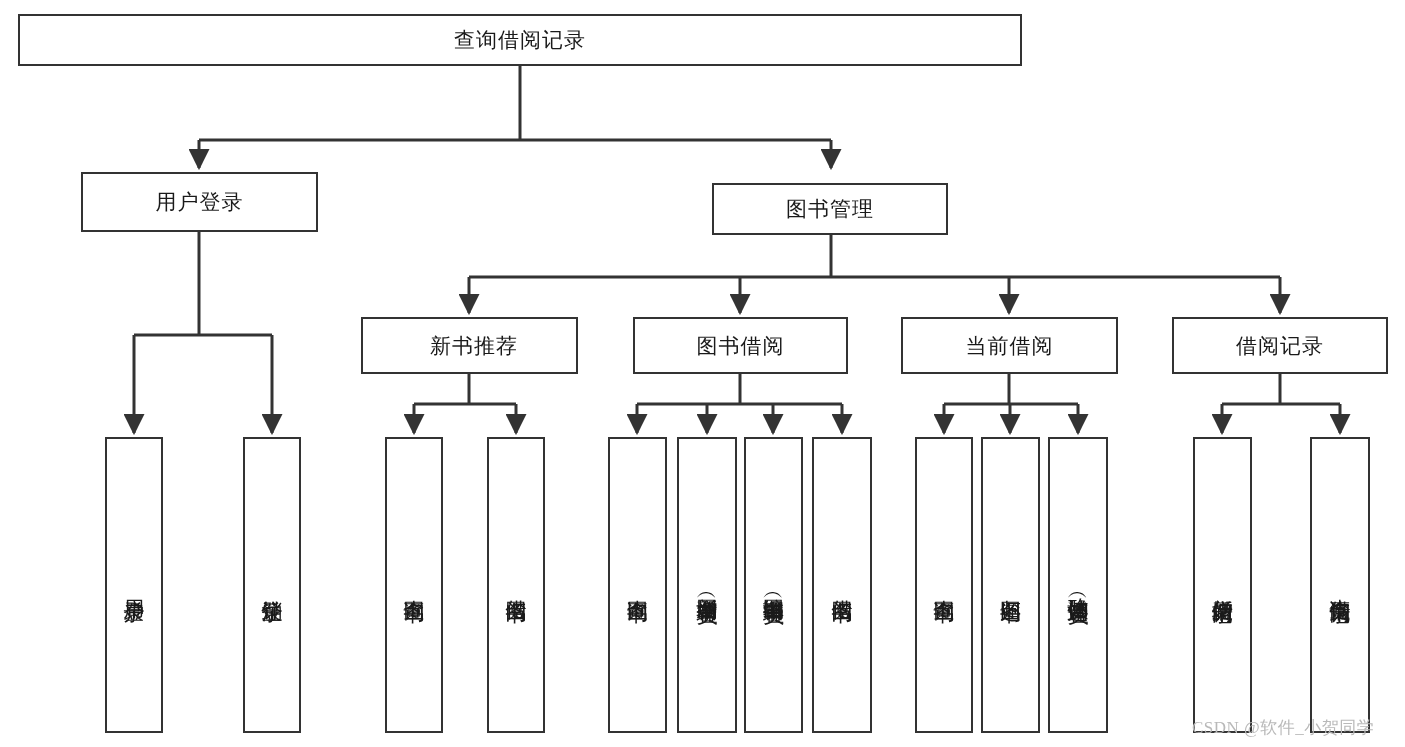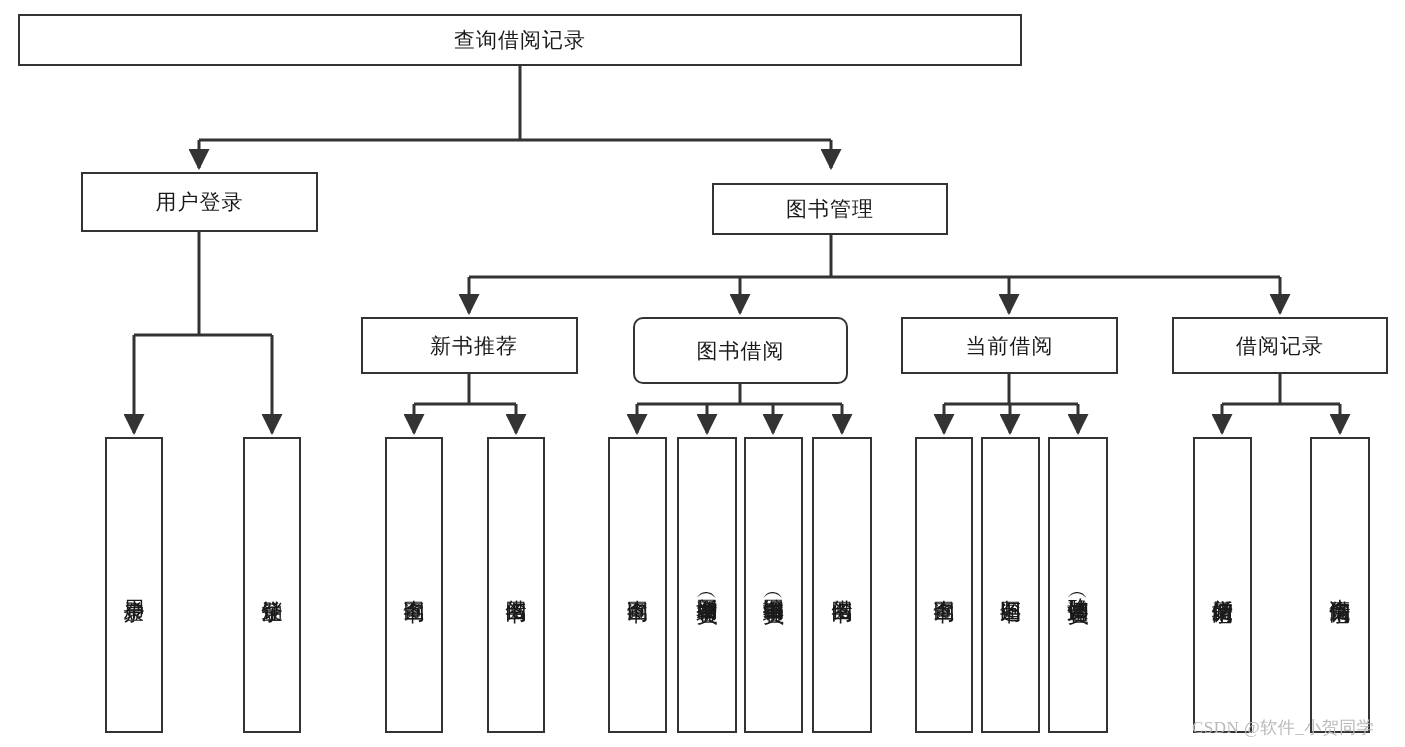--- a/index.html
+++ b/index.html
@@ -127,21 +127,21 @@
   <div class="node horiz" style="left:81px; top:172px; width:237px; height:60px;">
     <span>用户登录</span>
   </div>
   <div class="node horiz" style="left:712px; top:172px; width:236px; height:52px;margin-top:11px;">
     <span>图书管理</span>
   </div>
 
   <div class="node horiz" style="left:361px; top:317px; width:217px; height:57px;padding-left:9px;">
     <span>新书推荐</span>
   </div>
-  <div class="node horiz" style="left:633px; top:317px; width:215px; height:67px;border-radius:10px;">
+  <div class="node horiz" style="left:633px; top:317px; width:215px; height:57px;">
     <span>图书借阅</span>
   </div>
   <div class="node horiz" style="left:901px; top:317px; width:217px; height:57px;">
     <span>当前借阅</span>
   </div>
   <div class="node horiz" style="left:1172px; top:317px; width:216px; height:57px;text-align:center;">
     <span>借阅记录</span>
   </div>
 
   <div class="node vert" style="left:105px; top:437px; width:58px; height:296px;">

